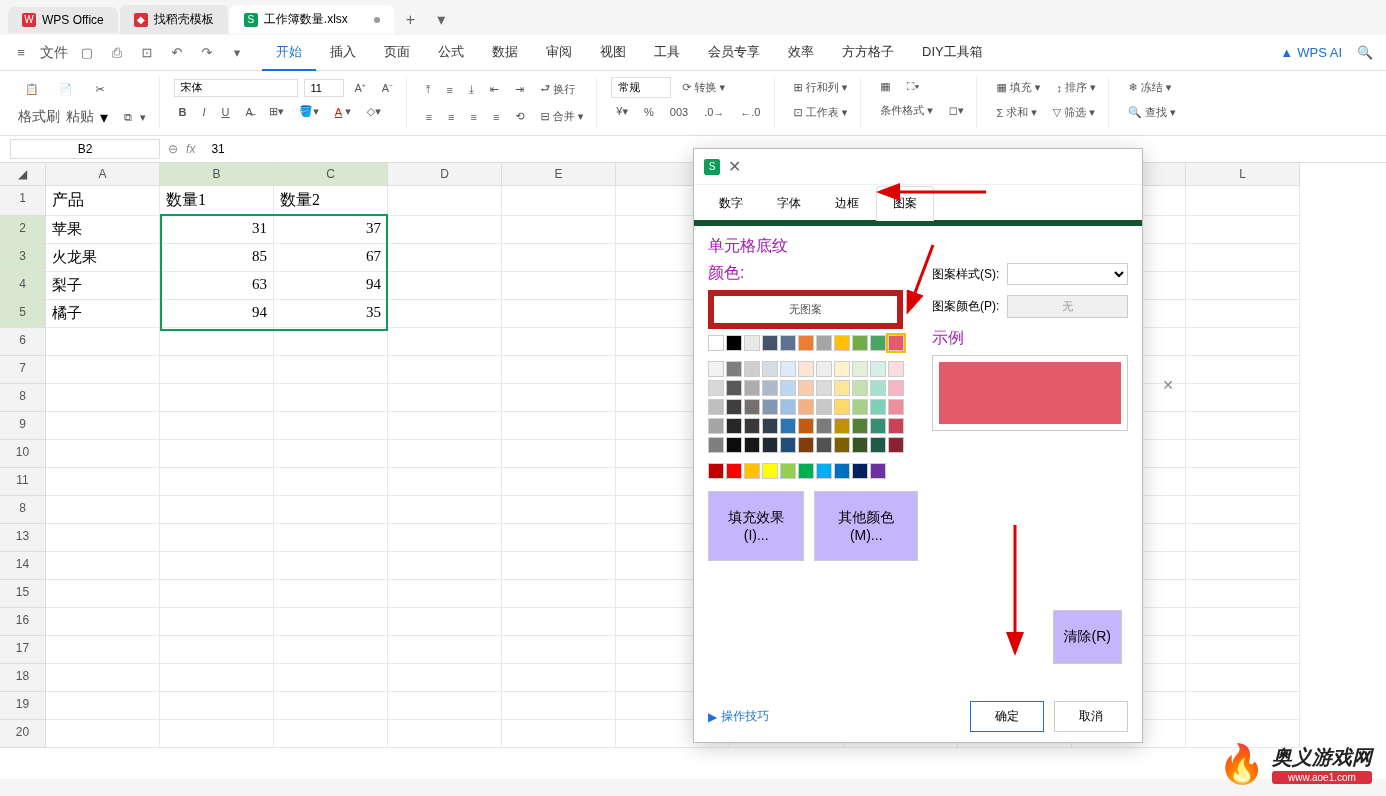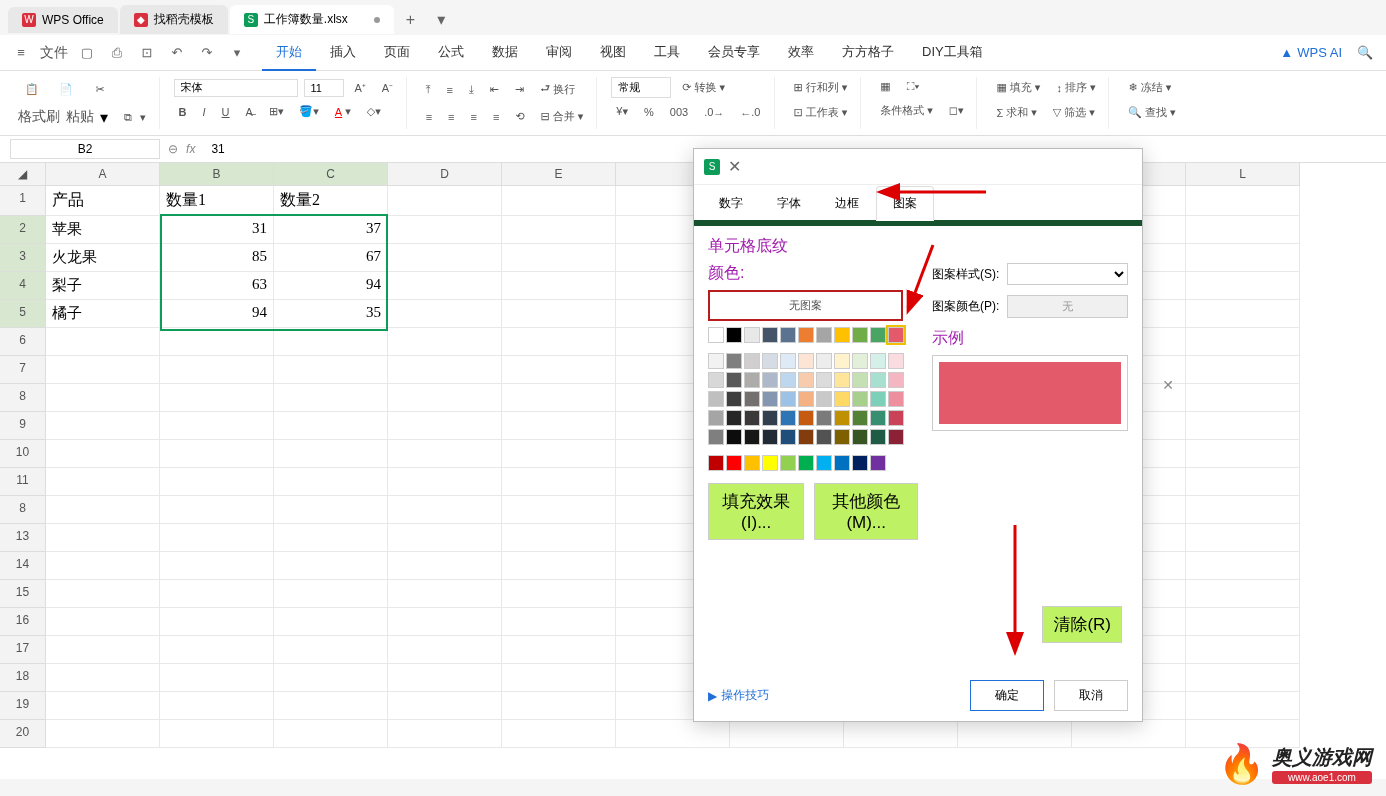--- a/index.html
+++ b/index.html
@@ -63,32 +63,32 @@
 .dlg-title-text { font-size: 13px; flex: 1; }
 .dlg-close { cursor: pointer; font-size: 16px; color: #666; }
 .dlg-tabs { display: flex; border-bottom: 6px solid #14532d; padding: 0 8px; }
 .dlg-tab { padding: 8px 16px; font-size: 12px; cursor: pointer; border: 1px solid transparent; position: relative; top: 1px; }
 .dlg-tab.active { border-color: #ddd; border-bottom-color: #fff; background: #fff; border-radius: 4px 4px 0 0; }
 .dlg-body { padding: 10px 14px; }
 .dlg-section-label { font-size: 16px; color: #a21caf; margin-bottom: 6px; }
 .dlg-row { display: flex; gap: 14px; }
 .dlg-left { flex: 0 0 210px; }
 .dlg-right { flex: 1; }
-.color-nopattern { text-align: center; font-size: 11px; color: #555; padding: 6px 0; border: 2px solid #b91c1c; margin-bottom: 6px; width: 195px; }
+.color-nopattern { text-align: center; font-size: 11px; color: #555; padding: 6px 0; border: 6px solid #b91c1c; margin-bottom: 6px; width: 195px; }
 .color-grid { display: flex; flex-direction: column; gap: 3px; }
 .color-line { display: flex; gap: 2px; }
 .swatch { width: 16px; height: 16px; border: 1px solid #ccc; cursor: pointer; }
 .swatch.selected { outline: 2px solid #f0c000; outline-offset: 0; }
 .pattern-row { display: flex; align-items: center; gap: 8px; margin-bottom: 10px; font-size: 12px; }
 .pattern-select { flex: 1; border: 1px solid #ccc; padding: 3px 6px; background: #fff; font-size: 11px; }
 .pattern-select.disabled { background: #f0f0f0; color: #999; text-align: center; }
 .preview-box { border: 1px solid #ccc; padding: 6px; }
 .preview-inner { background: #e35a6b; height: 62px; }
 .dlg-buttons-mid { display: flex; gap: 10px; margin-top: 12px; }
-.dlg-btn-sm { border: 1px solid #ccc; padding: 6px 10px; font-size: 17px; background: #bef264; cursor: pointer; }
+.dlg-btn-sm { border: 1px solid #ccc; padding: 17px 10px; font-size: 14px; background: #c4b5fd; cursor: pointer; }
 .dlg-footer { display: flex; align-items: center; padding: 10px 14px; border-top: 0; margin-top: 120px; }
 .dlg-help { color: #1e6fd9; font-size: 12px; display: flex; align-items: center; gap: 4px; cursor: pointer; }
 .dlg-footer-btns { margin-left: auto; display: flex; gap: 10px; }
 .dlg-btn { border: 1px solid #ccc; padding: 6px 24px; font-size: 12px; background: #fff; cursor: pointer; }
 .dlg-btn.primary { border-color: #1e6fd9; }
 .dlg-clear { position: absolute; right: 20px; bottom: 78px; }
 
 
 .arrow { position: absolute; pointer-events: none; }
 .arrow svg { overflow: visible; }

